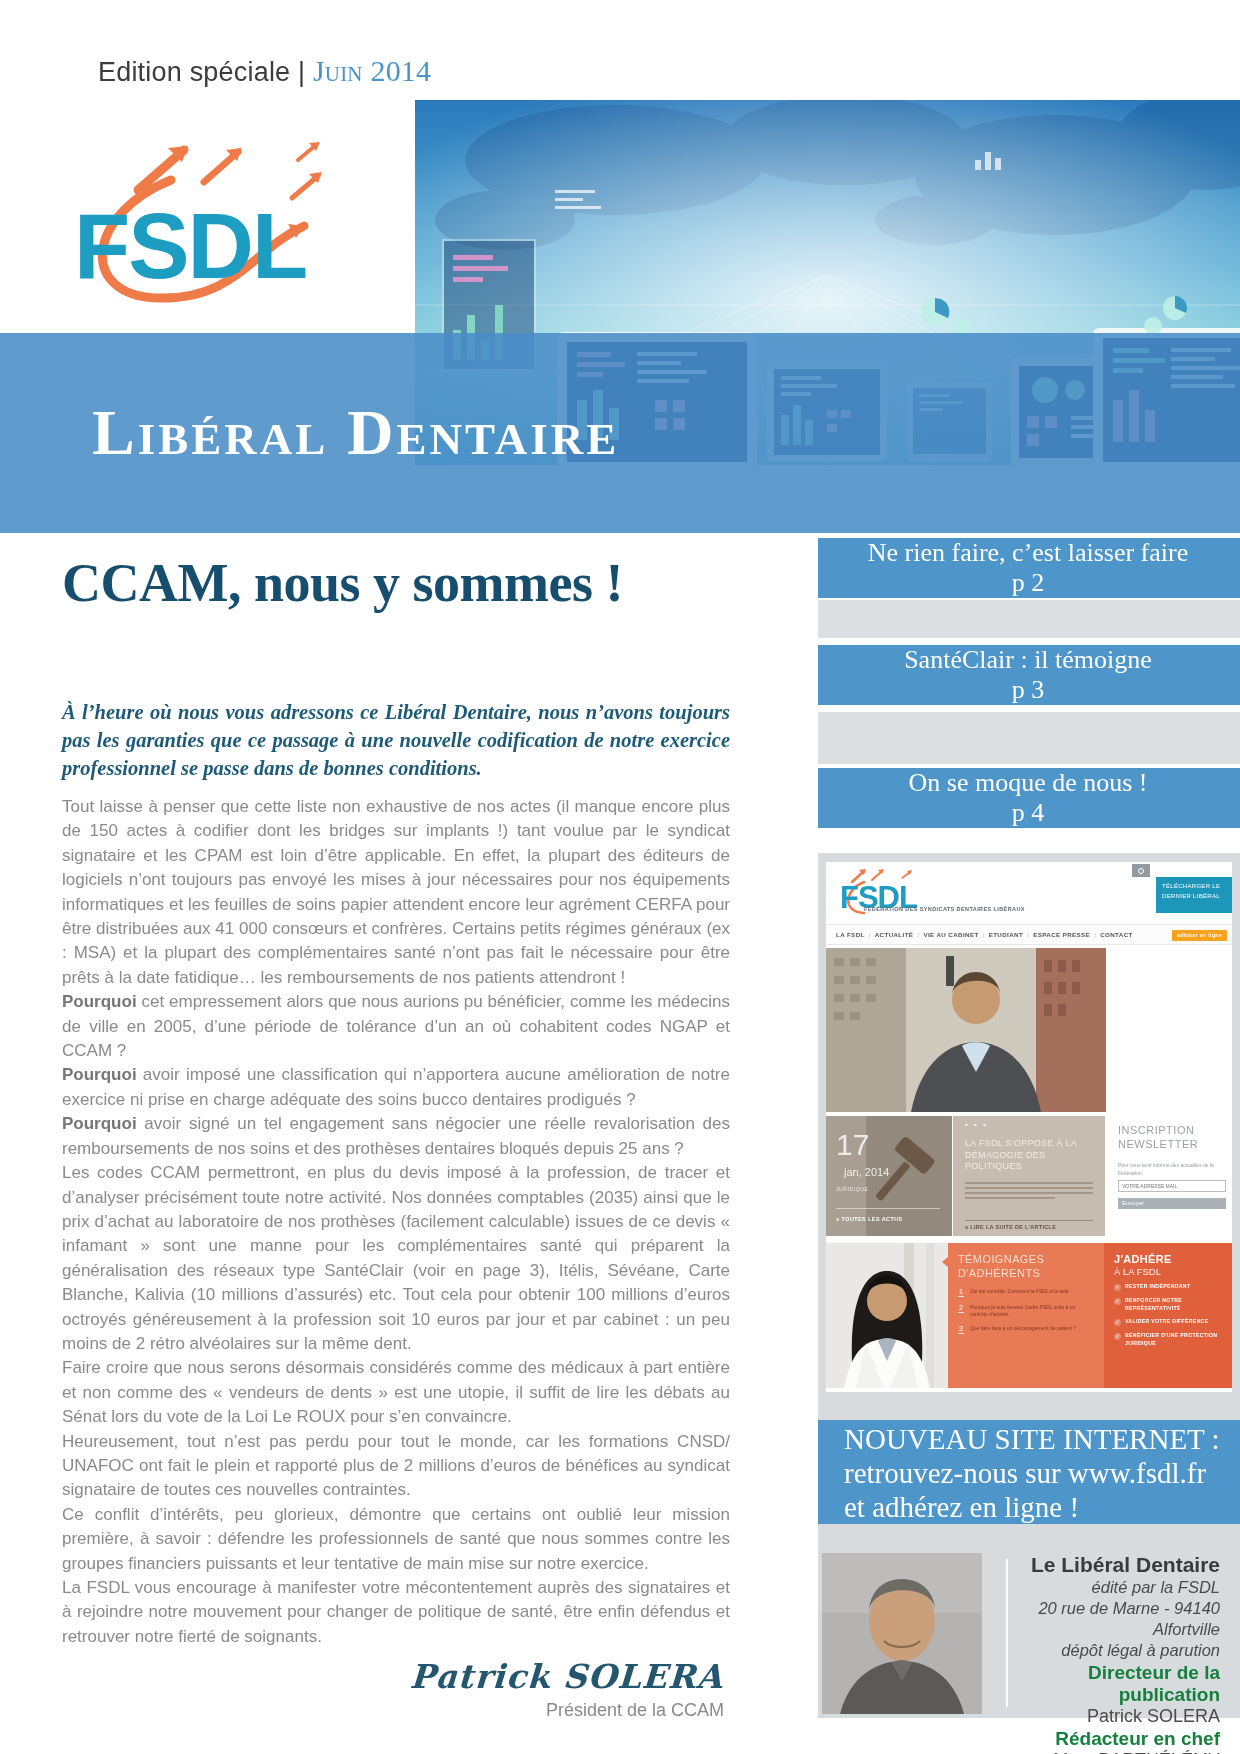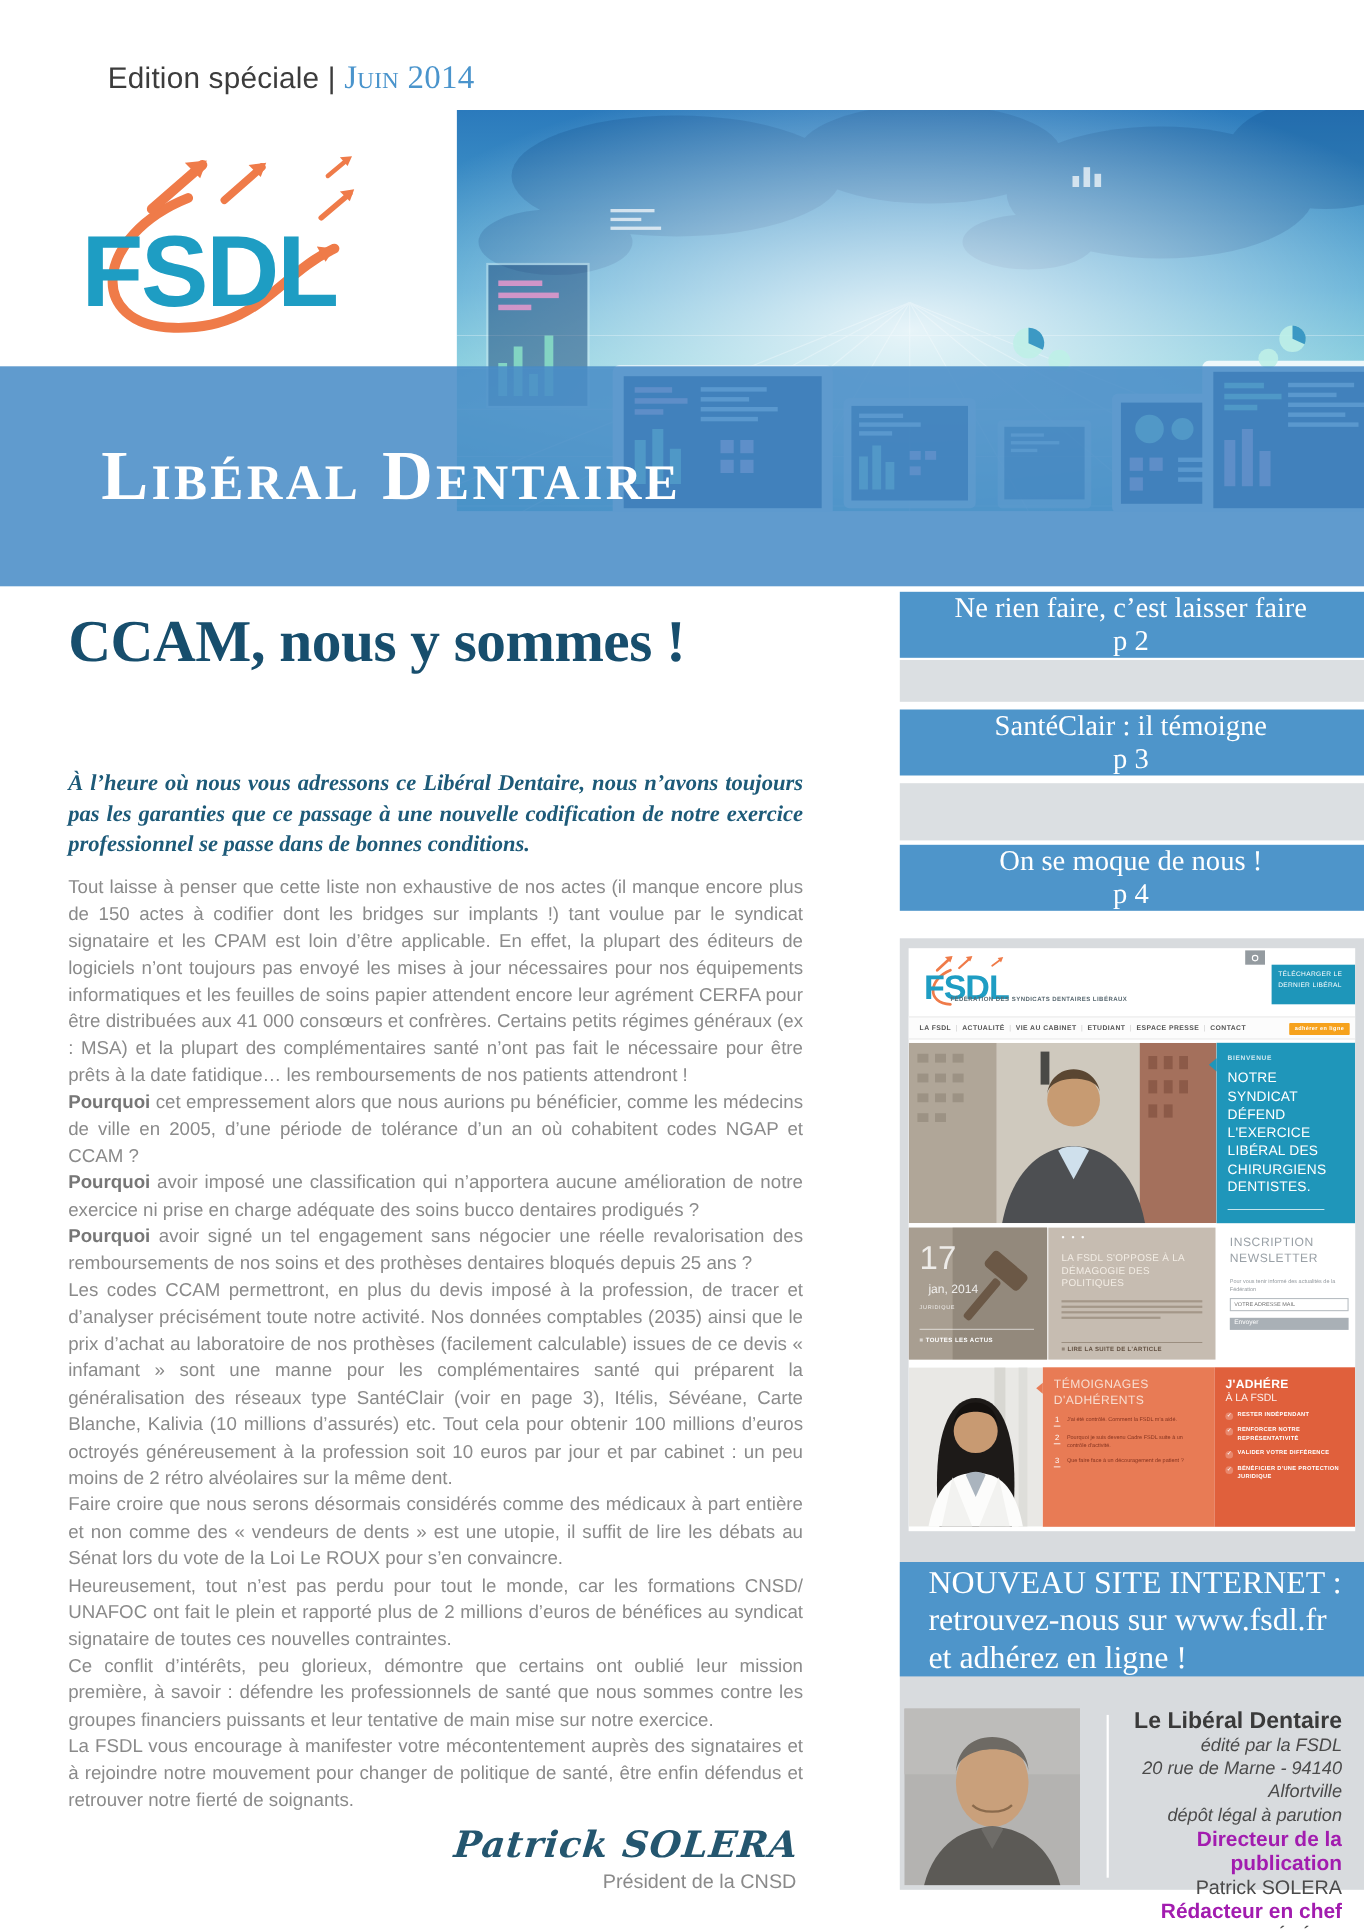--- a/index.html
+++ b/index.html
@@ -112,21 +112,21 @@
   
   .promo { position:absolute; left:0; top:567px; width:422px; height:104px; background:#4e95ca;
            font-family:"Liberation Serif", serif; color:#fff; font-size:29px; line-height:34px; padding:2px 0 16px 26px; }
 
   
   .c-photo { position:absolute; left:4px; top:700px; width:160px; height:161px; overflow:hidden; }
   .c-div { position:absolute; left:188px; top:706px; width:2px; height:148px; background:#fff; }
   .c-text { position:absolute; right:20px; top:700px; width:212px; text-align:right; color:#4a4a4a; }
   .c-title { font-size:21px; font-weight:bold; color:#3a3a3a; }
   .c-it { font-style:italic; font-size:16.5px; line-height:21px; }
-  .c-role { font-size:19px; font-weight:bold; color:#a21caf; margin-top:1px; }
+  .c-role { font-size:19px; font-weight:bold; color:#15803d; margin-top:1px; }
   .c-name { font-size:18px; }
 </style>
 </head>
 <body>
 
 <div id="page">
 
   <div class="edition">
     <span>Edition spéciale |</span>
     <span class="date">Juin 2014</span>
@@ -328,21 +328,21 @@
     <p><span class="lead">Pourquoi </span><span>cet empressement alors que nous aurions pu bénéficier, comme les médecins de ville en 2005, d’une période de tolérance d’un an où cohabitent codes NGAP et CCAM ?</span></p>
     <p><span class="lead">Pourquoi </span><span>avoir imposé une classification qui n’apportera aucune amélioration de notre exercice ni prise en charge adéquate des soins bucco dentaires prodigués ?</span></p>
     <p><span class="lead">Pourquoi </span><span>avoir signé un tel engagement sans négocier une réelle revalorisation des remboursements de nos soins et des prothèses dentaires bloqués depuis 25 ans ?</span></p>
     <p><span class="lead"></span><span>Les codes CCAM permettront, en plus du devis imposé à la profession, de tracer et d’analyser précisément toute notre activité. Nos données comptables (2035) ainsi que le prix d’achat au laboratoire de nos prothèses (facilement calculable) issues de ce devis « infamant » sont une manne pour les complémentaires santé qui préparent la généralisation des réseaux type SantéClair (voir en page 3), Itélis, Sévéane, Carte Blanche, Kalivia (10 millions d’assurés) etc. Tout cela pour obtenir 100 millions d’euros octroyés généreusement à la profession soit 10 euros par jour et par cabinet : un peu moins de 2 rétro alvéolaires sur la même dent.</span></p>
     <p><span class="lead"></span><span>Faire croire que nous serons désormais considérés comme des médicaux à part entière et non comme des « vendeurs de dents » est une utopie, il suffit de lire les débats au Sénat lors du vote de la Loi Le ROUX pour s’en convaincre.</span></p>
     <p><span class="lead"></span><span>Heureusement, tout n’est pas perdu pour tout le monde, car les formations CNSD/ UNAFOC ont fait le plein et rapporté plus de 2 millions d’euros de bénéfices au syndicat signataire de toutes ces nouvelles contraintes.</span></p>
     <p><span class="lead"></span><span>Ce conflit d’intérêts, peu glorieux, démontre que certains ont oublié leur mission première, à savoir : défendre les professionnels de santé que nous sommes contre les groupes financiers puissants et leur tentative de main mise sur notre exercice.</span></p>
     <p><span class="lead"></span><span>La FSDL vous encourage à manifester votre mécontentement auprès des signataires et à rejoindre notre mouvement pour changer de politique de santé, être enfin défendus et retrouver notre fierté de soignants.</span></p>
     <div class="sigblock">
       <div class="signature">Patrick SOLERA</div>
-      <div class="sigtitle">Président de la CNSD</div>
+      <div class="sigtitle">Président de la CCAM</div>
     </div>
   </div>
 
   <div class="toc-box" style="top:538px">
     <span>Ne rien faire, c’est laisser faire</span>
     <span>p 2</span>
   </div>
   <div class="toc-sp" style="top:600px;height:38px"></div>
   <div class="toc-box" style="top:645px">
     <span>SantéClair : il témoigne</span>
@@ -420,26 +420,20 @@
                 <rect x="232" y="56" width="8" height="12"></rect>
               </g>
             <rect x="80" y="0" width="130" height="164" fill="#cfc9be"></rect>
             <rect x="120" y="8" width="8" height="30" fill="#4a4a46"></rect>
             <circle cx="150" cy="52" r="24" fill="#c79b72"></circle>
             <path d="M126,48 C126,28 174,28 174,46 C174,38 166,24 150,24 C134,24 126,38 126,48 Z" fill="#5a4632"></path>
             <path d="M85,164 C95,112 125,94 150,94 C175,94 205,112 215,164 Z" fill="#4d4f52"></path>
             <path d="M136,98 L150,124 L164,98 C158,93 142,93 136,98 Z" fill="#cfe0ec"></path>
           </svg>
         </div>
-        <div class="s-welcome">
-          <div class="notch"></div>
-          <div class="s-kicker">BIENVENUE</div>
-          <div class="s-wtext">NOTRE SYNDICAT DÉFEND L'EXERCICE LIBÉRAL DES CHIRURGIENS DENTISTES.</div>
-          <div class="s-wline"></div>
-        </div>
       </div>
 
       <div class="s-news">
         <div class="n-date">
           <svg width="126" height="120" viewBox="0 0 126 120" style="position:absolute;left:0;top:0">
             <rect width="126" height="120" fill="#a89e91"></rect>
             <rect x="40" y="-30" width="120" height="180" fill="#93897c"></rect>
             <g transform="rotate(40 88 40)" fill="#6b5846">
               <rect x="68" y="30" width="40 " height="18" rx="4"></rect>
               <rect x="84" y="50" width="8" height="46" rx="3"></rect>

